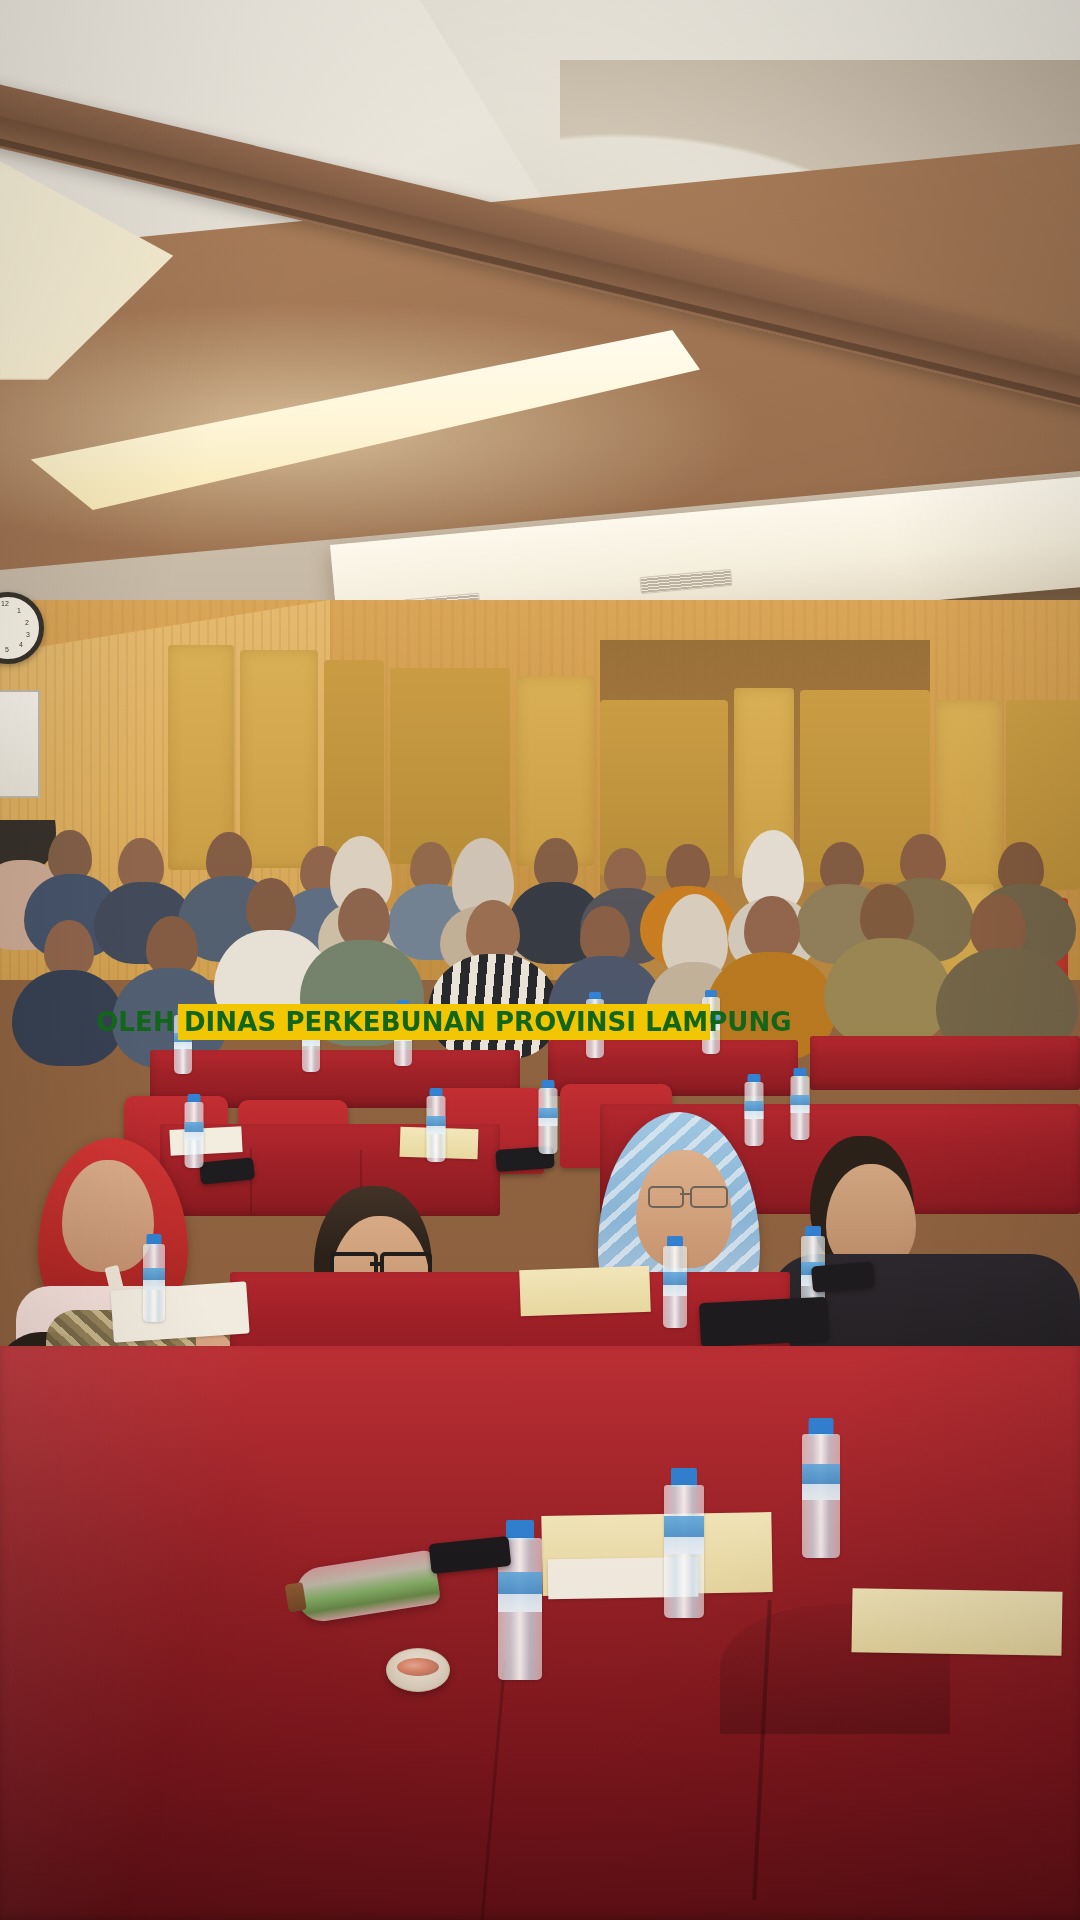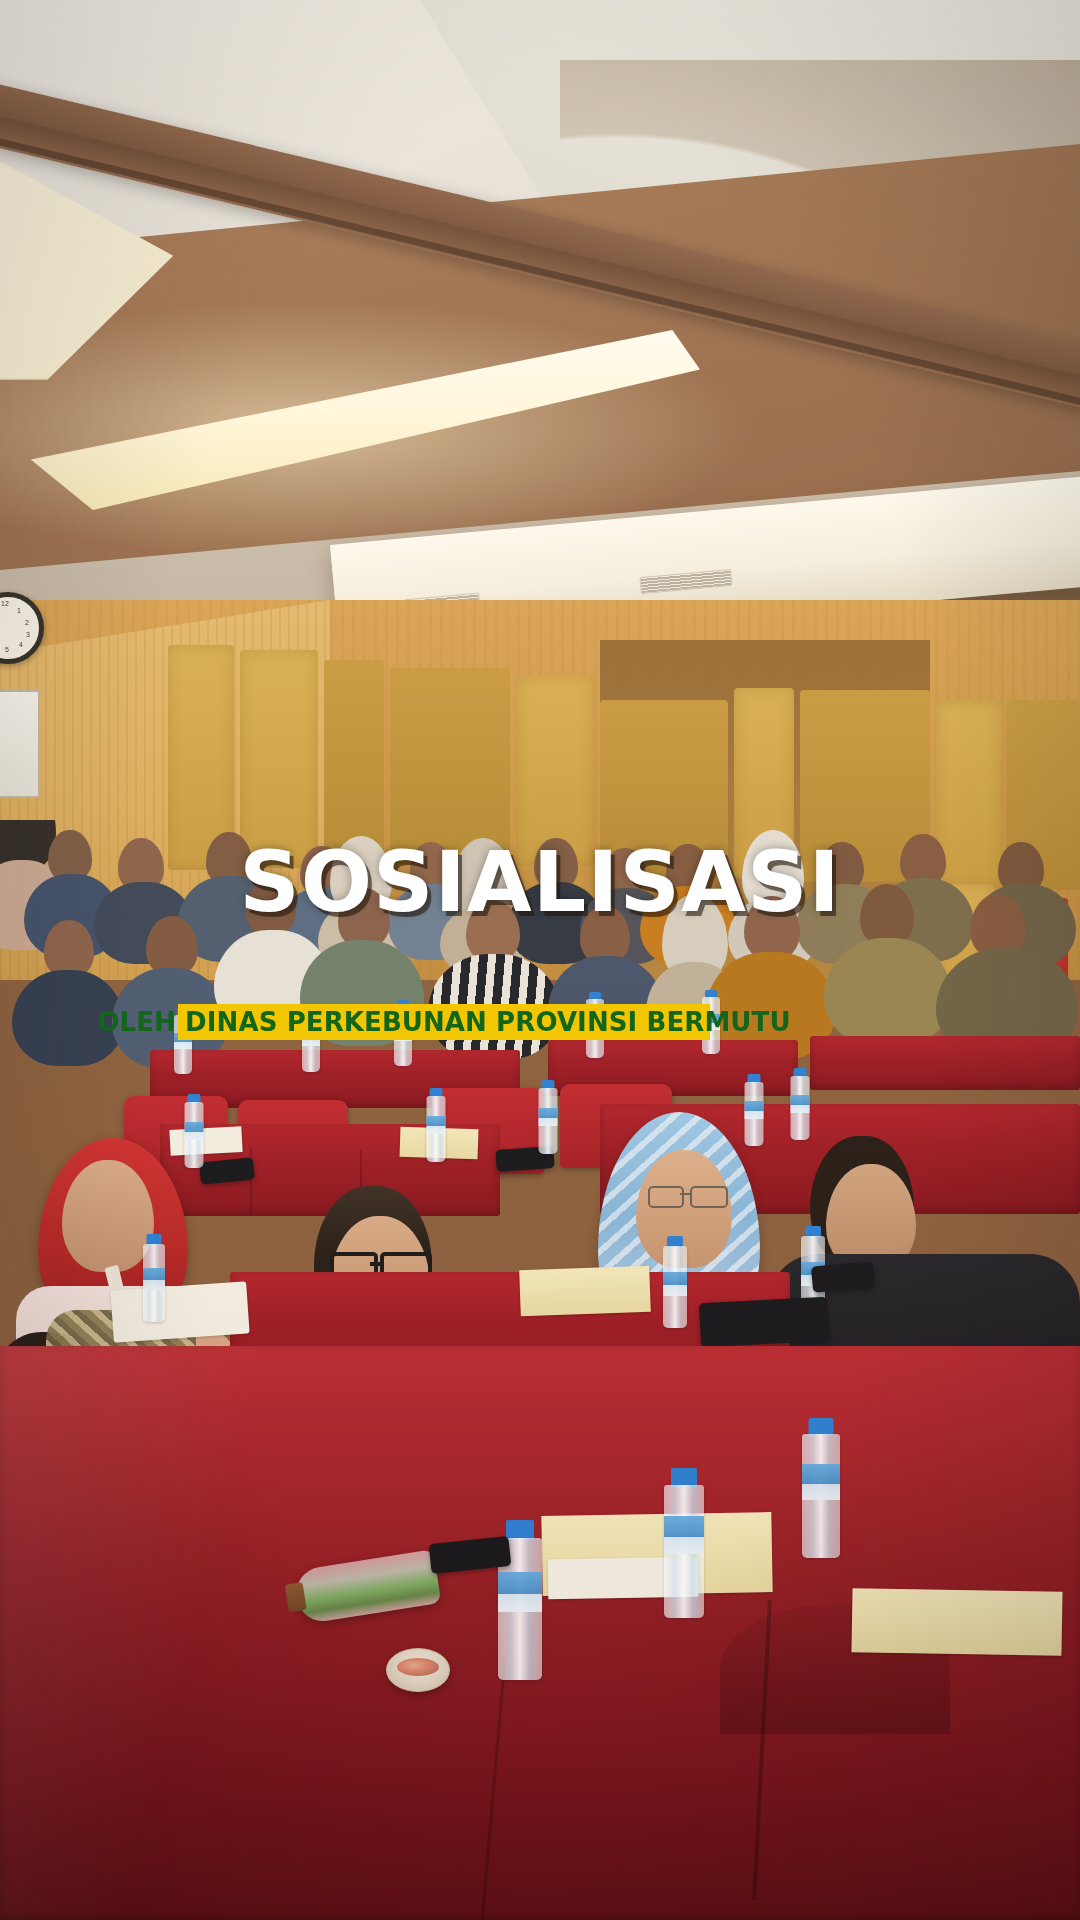--- a/index.html
+++ b/index.html
@@ -546,19 +546,18 @@
   <div class="ashtray">
     <div class="butts"></div>
   </div>
 
   <div class="phone" style="left:430px;top:1540px;width:80px;height:30px;transform:rotate(-6deg);"></div>
 
   <div class="warm"></div>
   <div class="vignette"></div>
 
   <div class="overlay">
-    <div class="title">SOSIALISASI</div>
     <div class="banner">
-      <span>OLEH DINAS PERKEBUNAN PROVINSI BERMUTU</span>
+      <span>OLEH DINAS PERKEBUNAN PROVINSI LAMPUNG</span>
     </div>
   </div>
 
 </div>
 
 </body></html>

